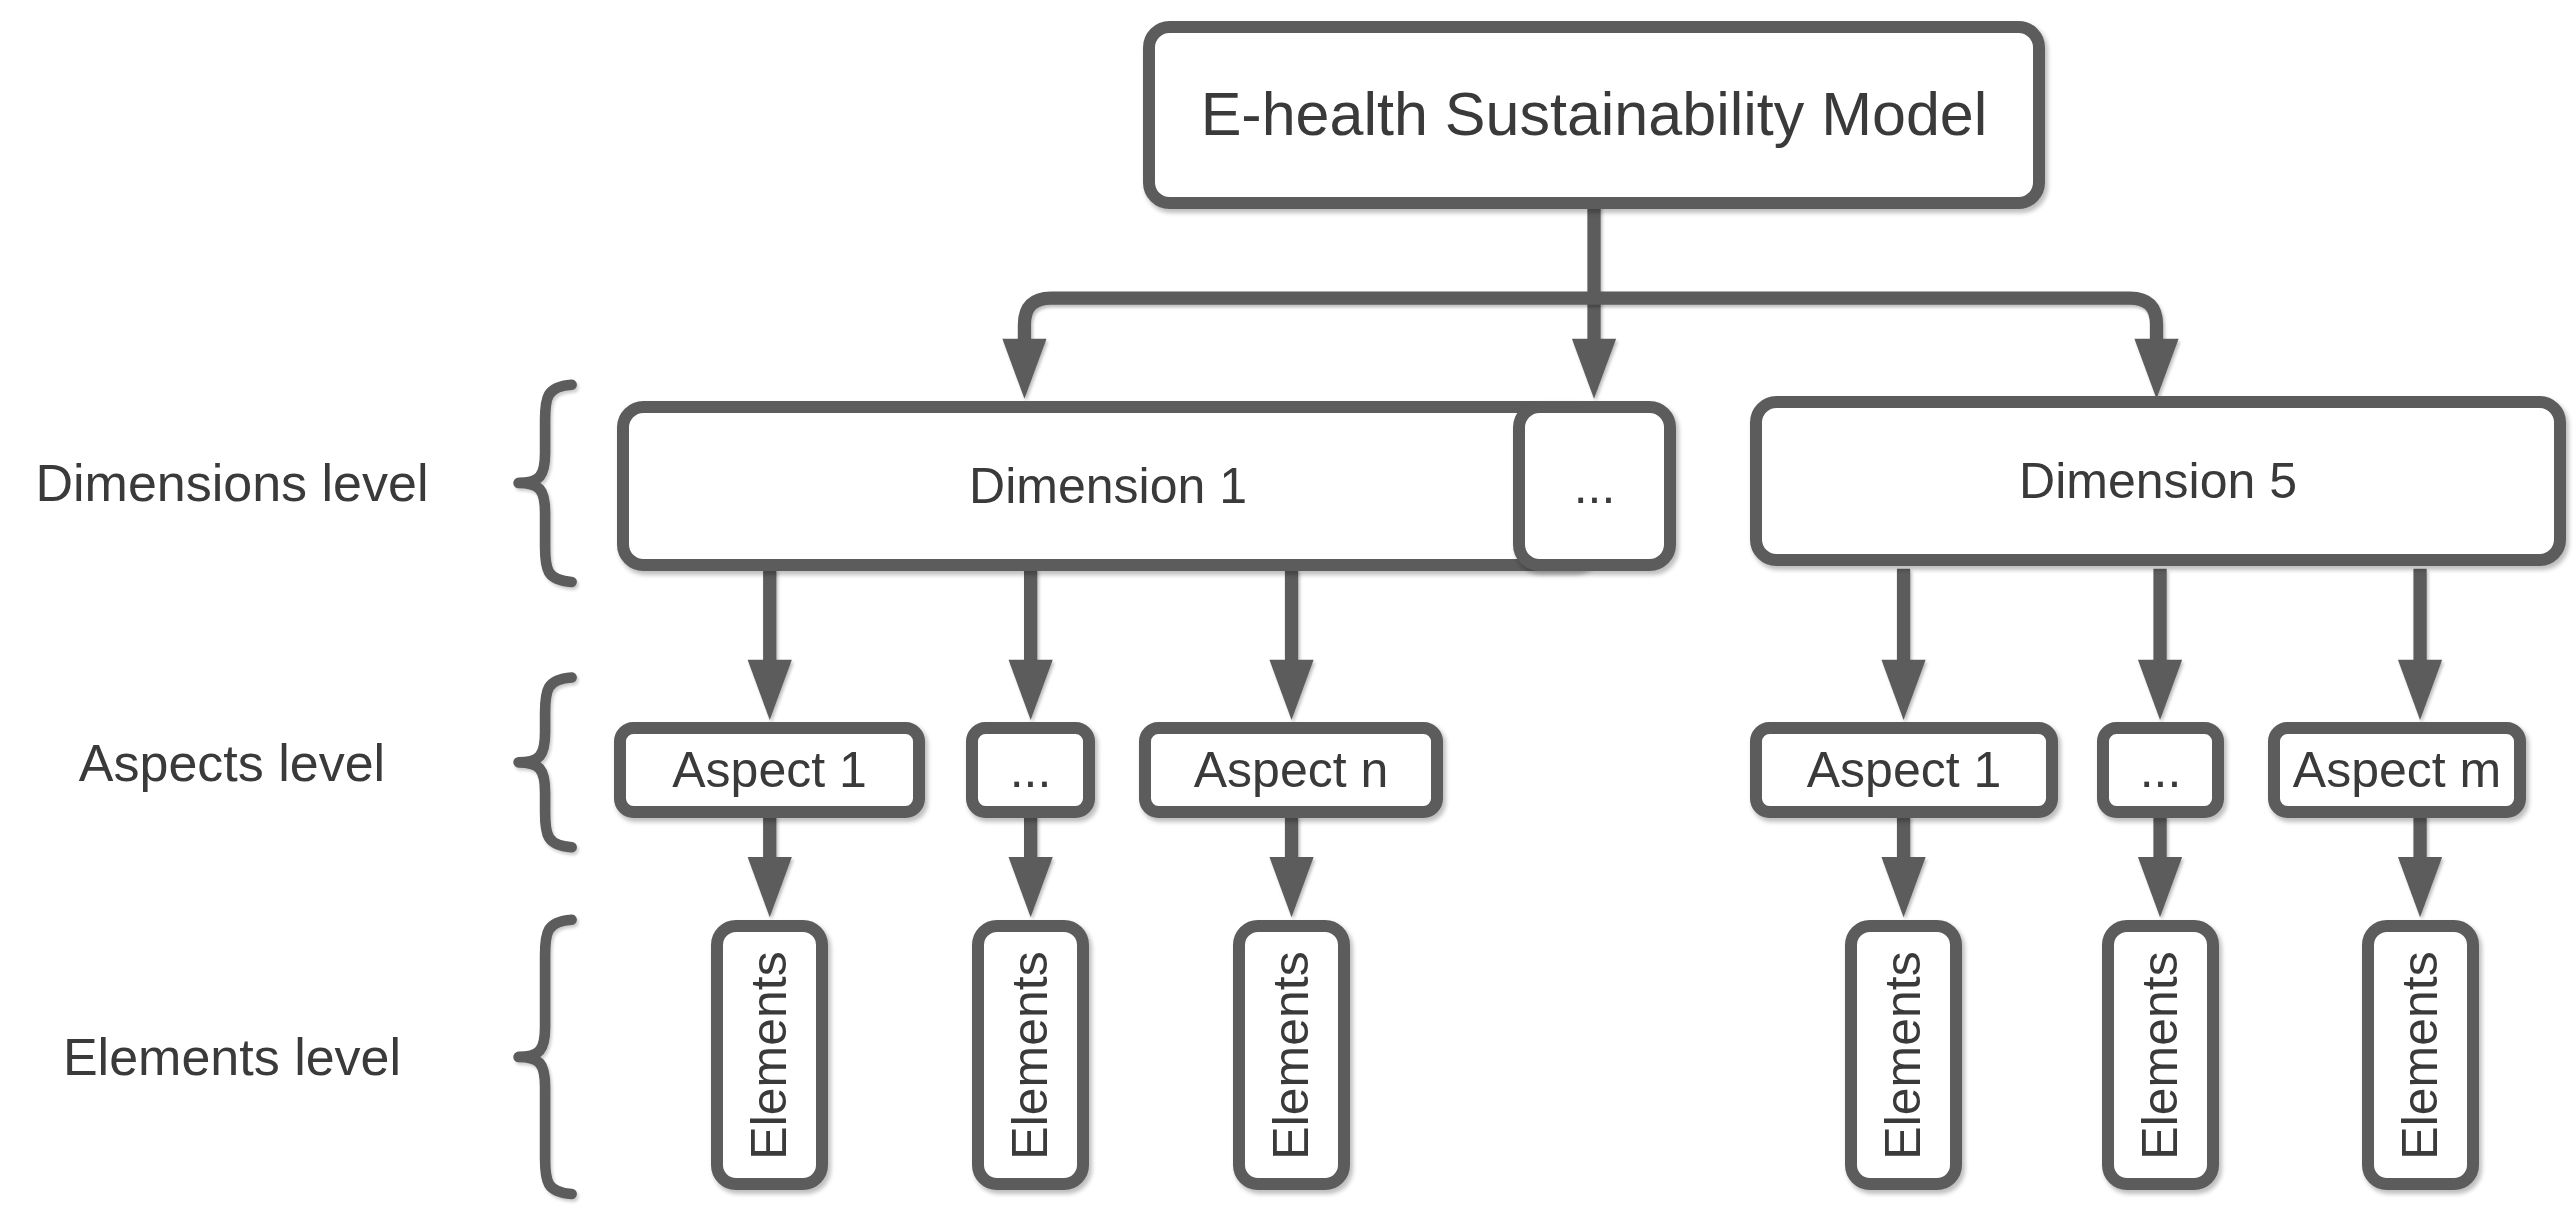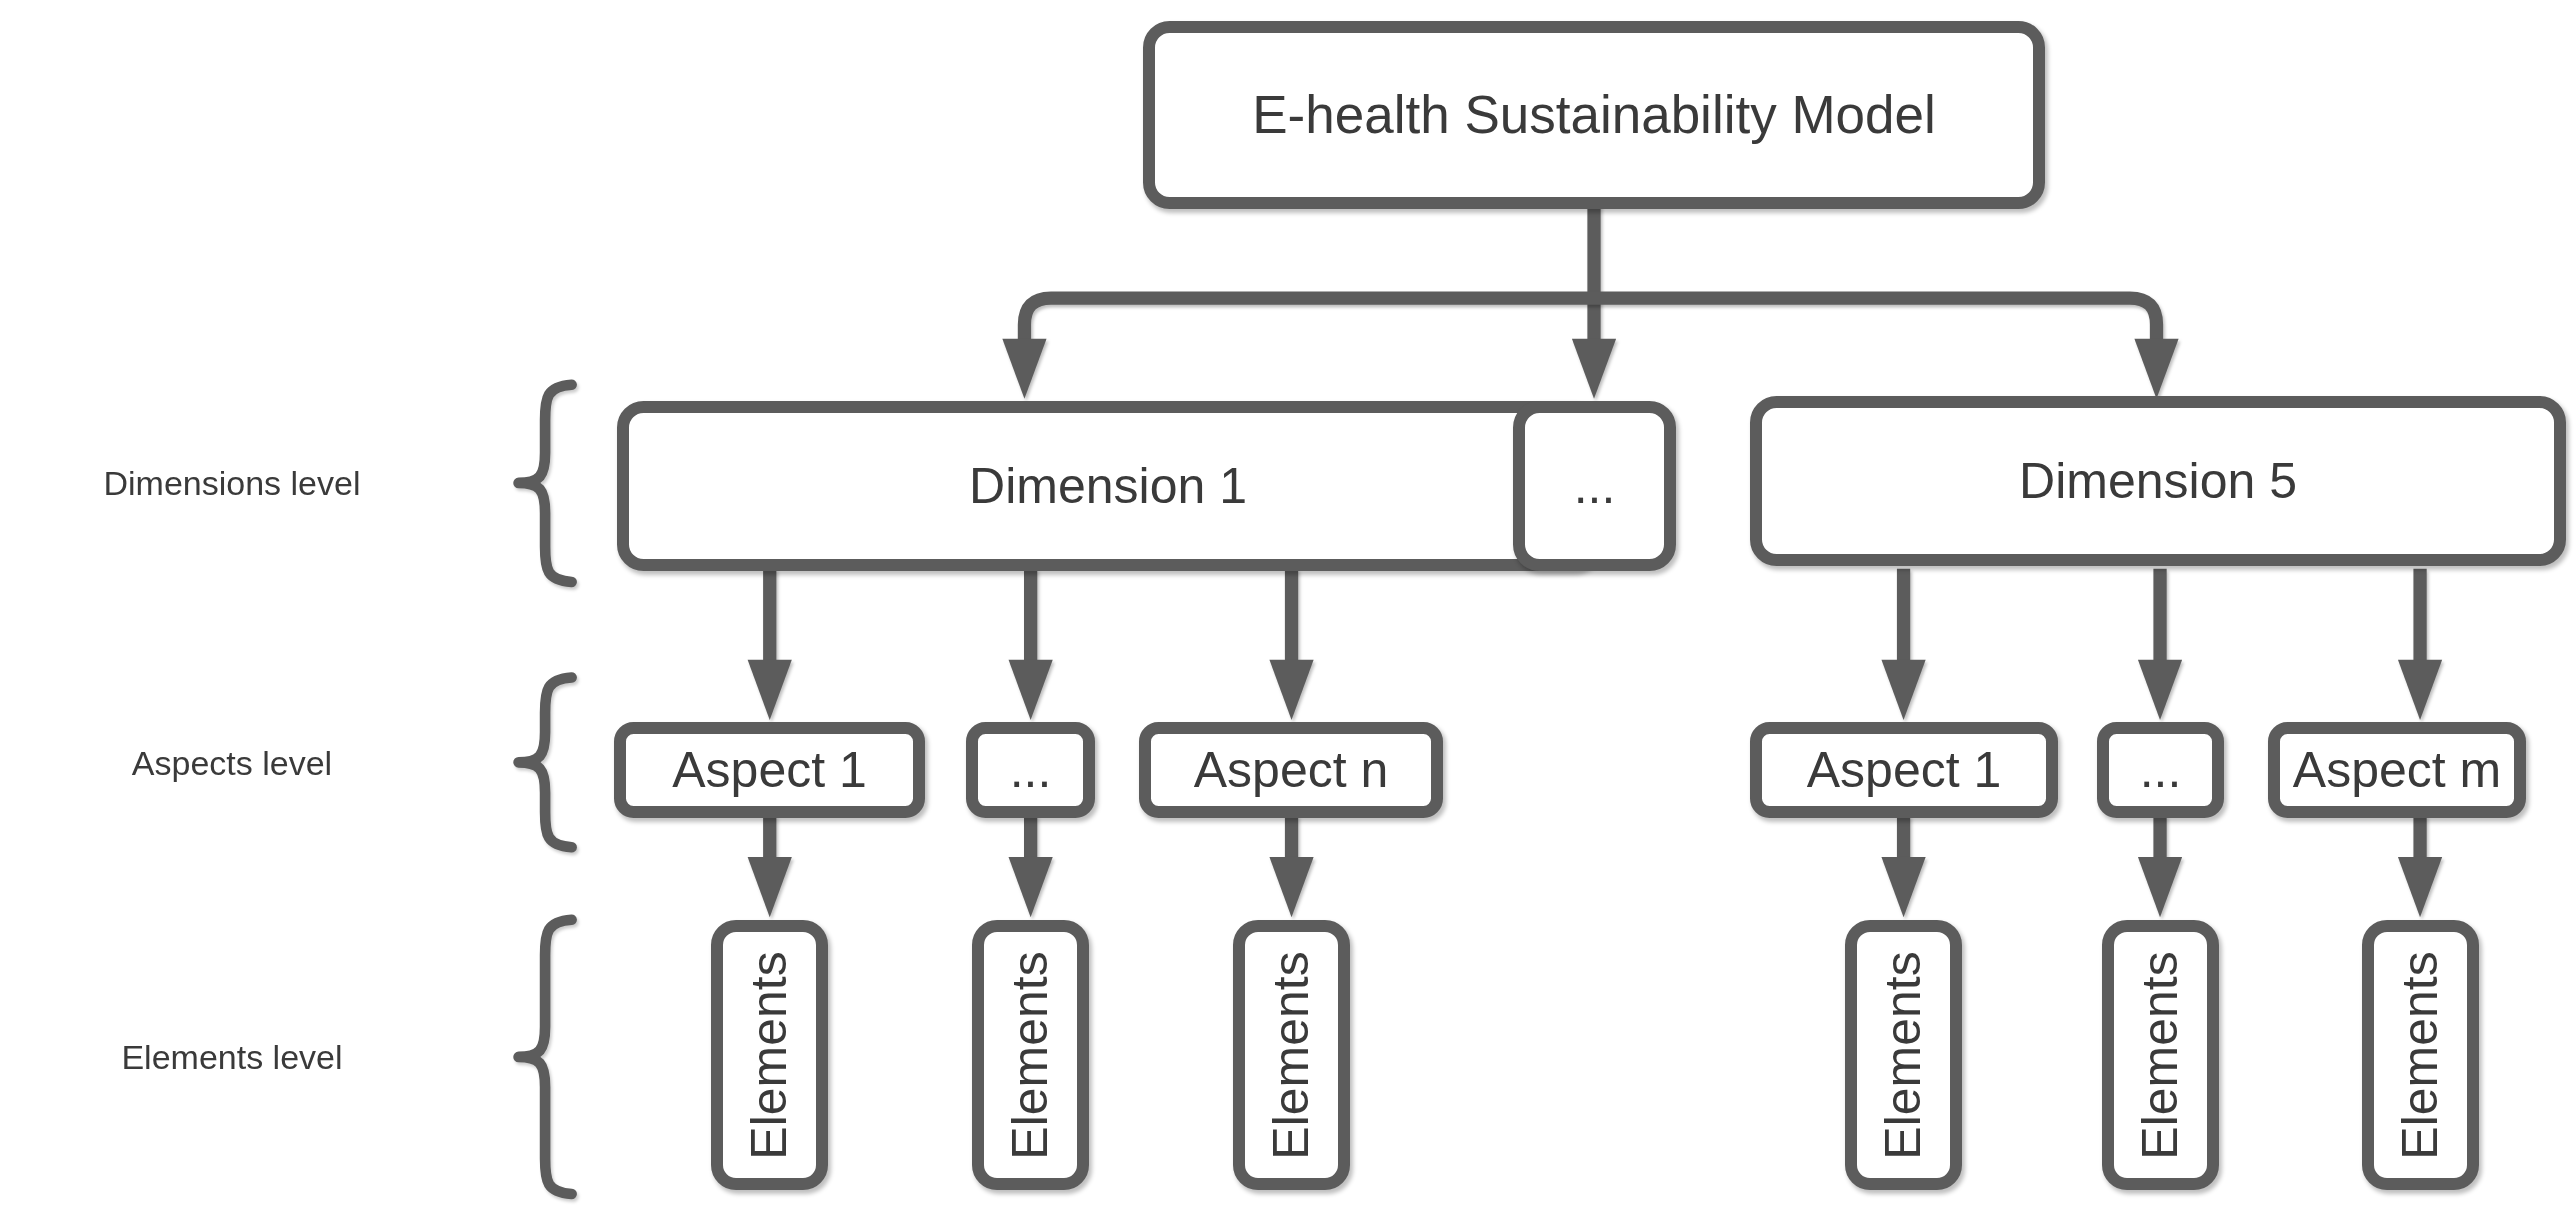--- a/index.html
+++ b/index.html
@@ -33,21 +33,21 @@
     position:absolute;box-sizing:border-box;
     border:12.4px solid var(--color-stroke);
     background:#ffffff;
     display:flex;align-items:center;justify-content:center;
     font-size:50px;line-height:1.1;white-space:nowrap;
     box-shadow:2.7px 3.5px 4.4px rgba(0,0,0,0.25);
   }
   .r-big{border-radius:26.5px;}
   .r-mid{border-radius:19.5px;}
   .r-el{border-radius:25px;}
-  .node.title{font-size:53px;}
+  .node.title{font-size:61px;}
   
   .box-root   {left:1143px;top:21px;  width:902px;height:188px;}
   
   .box-dim1   {left:617px; top:401px; width:982px; height:170px;}
   .box-dimdot {left:1513px;top:401px; width:163px; height:170px;}
   .box-dim5   {left:1750px;top:396px; width:816px; height:170px;}
   
   .box-a1l    {left:614px; top:722px; width:311px; height:96px;}
   .box-adotl  {left:966px;top:722px; width:129px; height:96px;}
   .box-anl    {left:1139px;top:722px; width:304px; height:96px;}
@@ -58,21 +58,21 @@
   .box-e1{left:711px; top:920px;width:117px;height:270px;}
   .box-e2{left:972px;top:920px;width:117px;height:270px;}
   .box-e3{left:1233px;top:920px;width:117px;height:270px;}
   .box-e4{left:1845px;top:920px;width:117px;height:270px;}
   .box-e5{left:2102px;top:920px;width:117px;height:270px;}
   .box-e6{left:2362px;top:920px;width:117px;height:270px;}
   .vtext{transform:rotate(-90deg);white-space:nowrap;font-size:50px;}
   
   .level-label{
     position:absolute;left:0;width:464px;height:64px;line-height:64px;
-    text-align:center;font-size:34px;white-space:nowrap;
+    text-align:center;font-size:52px;white-space:nowrap;
   }
   .lbl-dimensions{top:451px;}
   .lbl-aspects{top:731px;}
   .lbl-elements{top:1025px;}
 </style>
 </head>
 <body>
 
 <div class="canvas">
 

